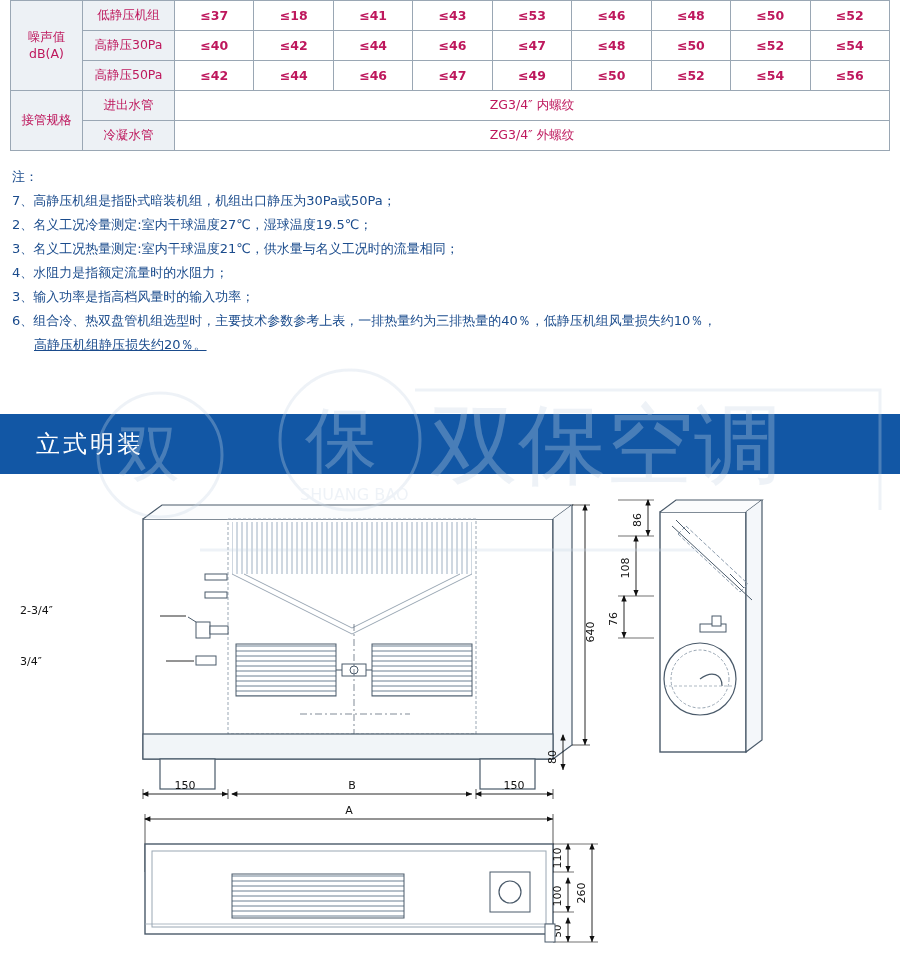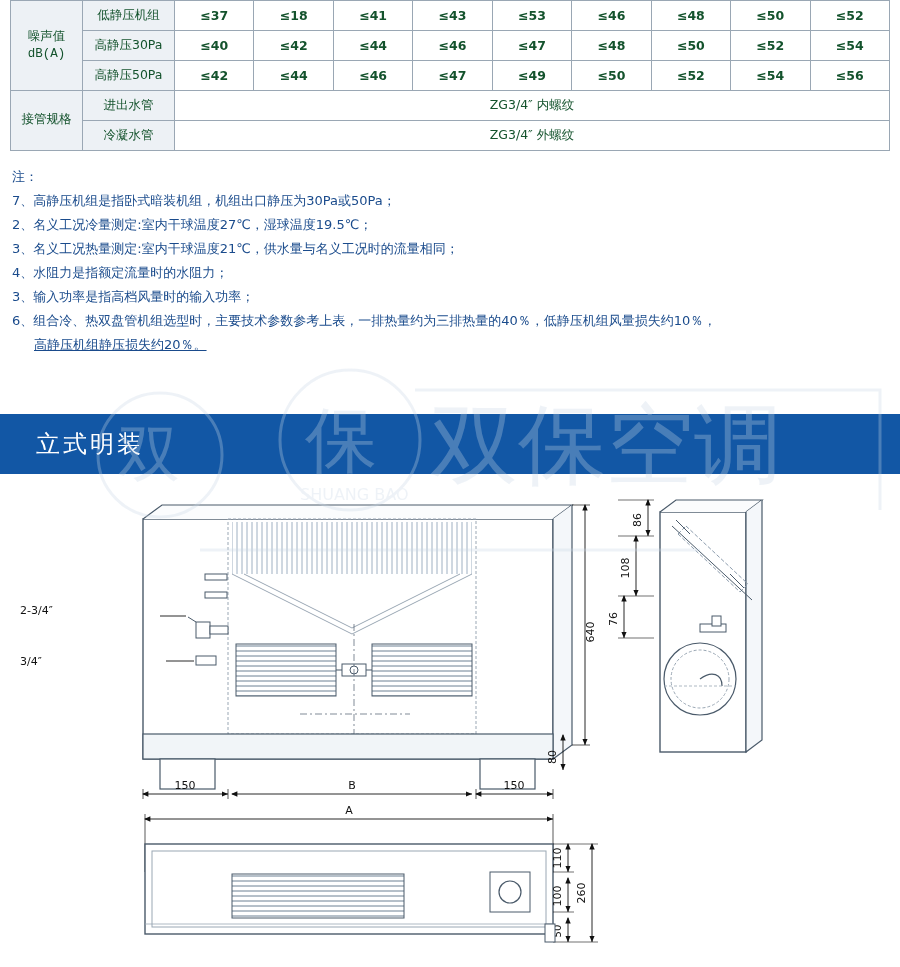--- a/index.html
+++ b/index.html
@@ -18,25 +18,25 @@
     border-collapse: collapse;
     width: 880px;
     margin: 0 10px;
     table-layout: fixed;
   }
   table.spec td {
     border: 1px solid #9aa7b4;
     text-align: center;
     vertical-align: middle;
     font-size: 12.5px;
-    color: #14532d;
+    color: #be185d;
     height: 30px;
     padding: 0 1px;
   }
-  td.lbl { background: #edf1f5; width: 72px; line-height: 1.35; font-family: Liberation Mono, monospace; }
+  td.lbl { background: #edf1f5; width: 72px; line-height: 1.35; }
   td.sub { background: #edf1f5; width: 92px; }
   td.val { background: #ffffff; font-weight: bold; }
   td.wide { background: #ffffff; }
 
   
   .notes {
     margin: 14px 12px 0 12px;
     font-size: 13px;
     color: #1a4b8c;
     line-height: 1.85;

